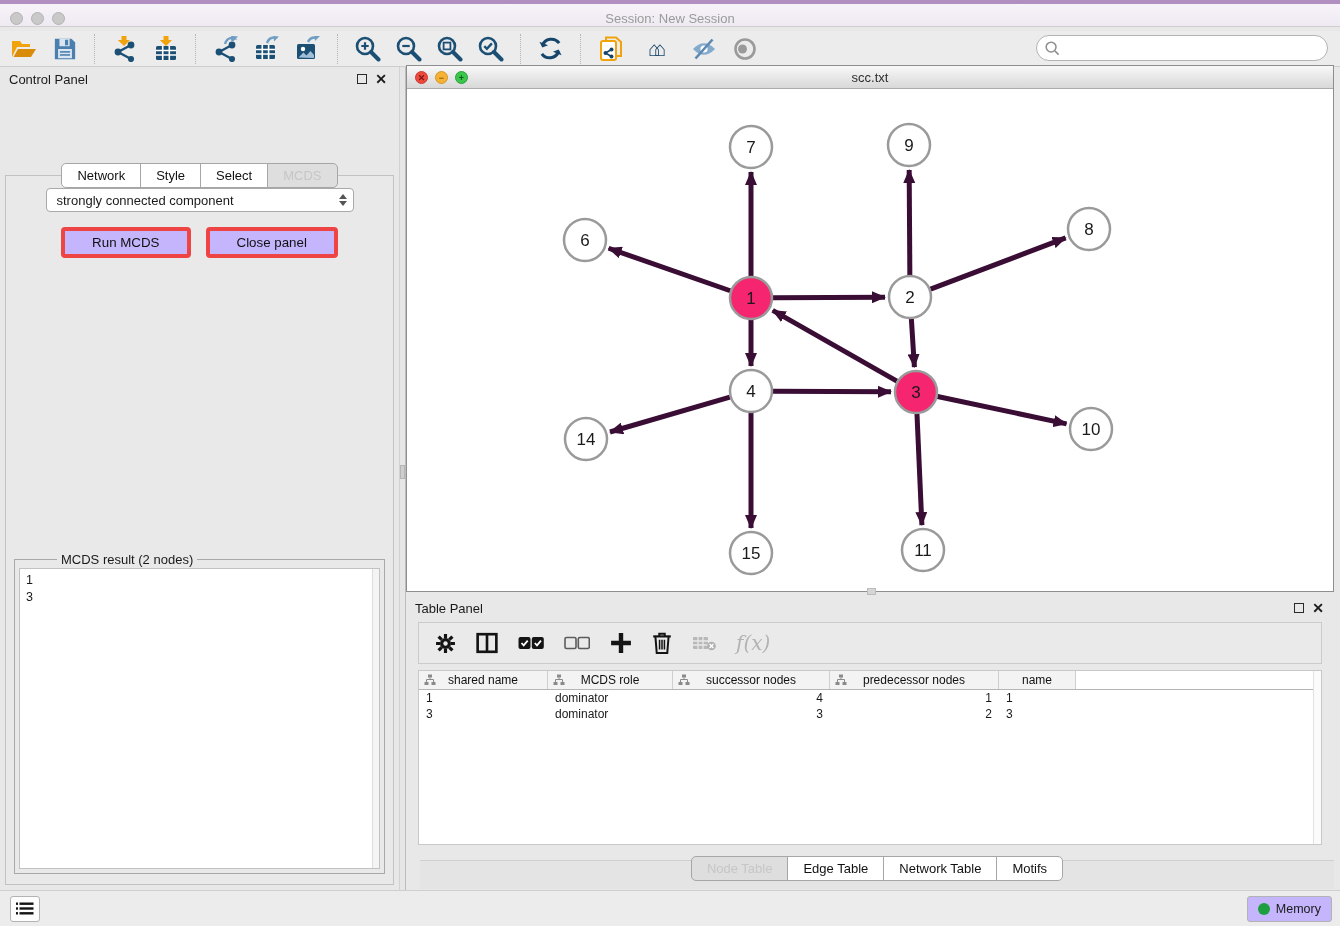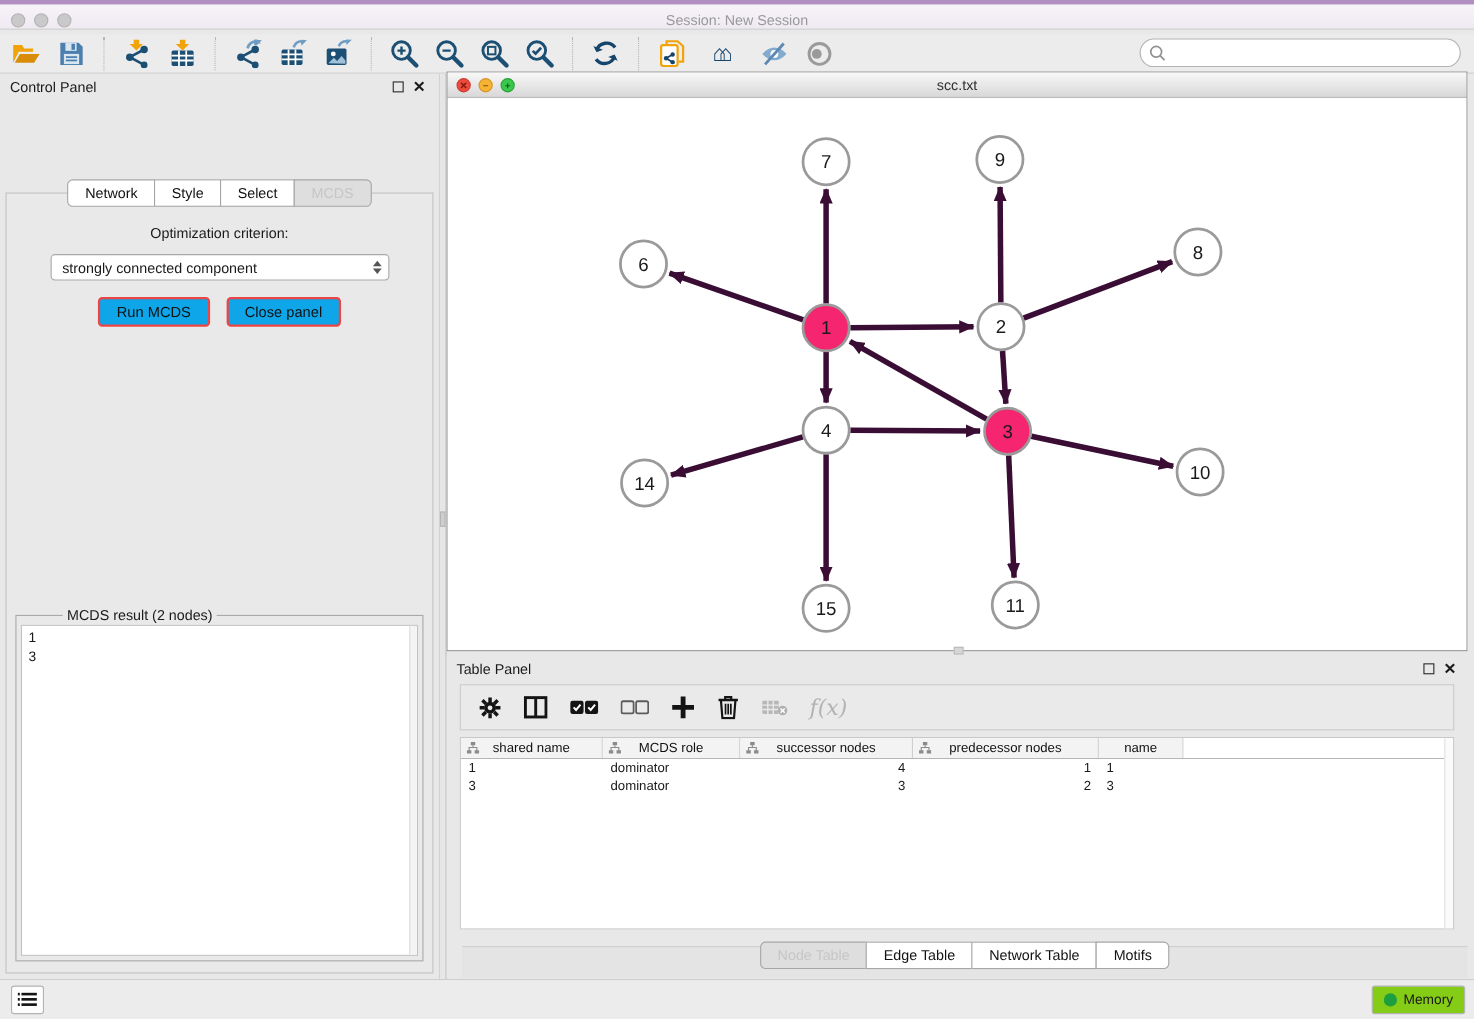--- a/index.html
+++ b/index.html
@@ -40,21 +40,21 @@
   .cp-body { position:absolute; left:5px; right:5px; top:108px; bottom:5px; background:#e9e9e9;
     border:1px solid #c2c2c2; }
   .opt-label { margin-top:28px; text-align:center; }
   .select { width:308px; height:24px; margin:12px auto 0; background:#fff; border:1px solid #a9a9a9;
     border-radius:4px; display:flex; align-items:center; padding:0 6px 0 10px; }
   .select .sel-text { flex:1; }
   .spin { display:flex; flex-direction:column; gap:2px; align-items:center; }
   .spin i { width:0; height:0; border-left:4px solid transparent; border-right:4px solid transparent; }
   .spin .up { border-bottom:5px solid #555; } .spin .dn { border-top:5px solid #555; }
   .btn-row { display:flex; justify-content:center; gap:15px; margin-top:15px; }
-  .btn { background:#0ea5e9; border:2px solid #ef4444; border-radius:4px; padding:4px 15px; color:#111; }
+  .btn { background:#c4b5fd; border:4px solid #ef4444; border-radius:4px; padding:4px 27px; color:#111; }
   .result-box { position:absolute; left:8px; right:8px; top:383px; bottom:10px;
     border:1px solid #a9a9a9; }
   .result-legend { position:absolute; top:-8px; left:6px; background:#e9e9e9; padding:0 4px;margin-left:36px; }
   .result-area { position:absolute; left:4px; right:4px; top:8px; bottom:4px; background:#fff;
     border:1px solid #c2c2c2; padding:3px 0 0 6px; font-size:12.5px; line-height:17px; }
   .result-scroll { position:absolute; right:0; top:0; bottom:0; width:7px; background:#f4f4f4; border-left:1px solid #ddd; }
 
   
   .v-splitter { position:absolute; left:399px; top:67px; width:7px; bottom:36px; background:#e6e6e6;
      border-left:1px solid #d2d2d2; border-right:1px solid #bdbdbd; }
@@ -90,21 +90,21 @@
   .th .tree { position:absolute; left:5px; top:3px; }
   .trow { display:flex; height:16px; font-size:12px; }
   .td { padding:0 7px; overflow:hidden; white-space:nowrap; line-height:16px; }
   .tp-tabs-strip { position:absolute; left:14px; right:0; bottom:0; height:29px; background:#e4e4e4; border-top:1px solid #d0d0d0; }
   .tp-tabs { position:absolute; left:0; right:0; bottom:8px; display:flex; justify-content:center; }
 
   
   .statusbar { position:absolute; bottom:0; left:0; right:0; height:36px; background:#ececec; border-top:1px solid #cfcfcf; }
   .list-btn { position:absolute; left:10px; top:5px; width:30px; height:26px; background:#fdfdfd;
     border:1px solid #b3b3b3; border-radius:3px; display:flex; align-items:center; justify-content:center; }
-  .memory-btn { position:absolute; right:8px; top:5px; height:26px; background:#84cc16; border:1px solid #b3b3b3;
+  .memory-btn { position:absolute; right:8px; top:5px; height:26px; background:#c4b5fd; border:1px solid #b3b3b3;
     border-radius:3px; display:flex; align-items:center; gap:6px; padding:0 10px; font-size:12.5px; }
   .memory-dot { width:12px; height:12px; border-radius:50%; background:#1d9e3f; }
 </style>
 </head>
 <body>
 
 <div class="app">
 
   <div class="titlebar">
     <div class="tl-group">
@@ -257,21 +257,20 @@
       <span class="float-icon cp-float"></span>
       <span class="close-icon cp-close">✕</span>
     </div>
     <div class="tab-row" id="cp-tabs">
         <span class="tab">Network</span>
         <span class="tab">Style</span>
         <span class="tab">Select</span>
         <span class="tab active">MCDS</span>
       </div>
     <div class="cp-body">
-      <div class="opt-label">Optimization criterion:</div>
       <div class="select">
         <span class="sel-text">strongly connected component</span>
         <span class="spin">
             <i class="up"></i>
             <i class="dn"></i>
           </span>
       </div>
       <div class="btn-row">
         <button class="btn">Run MCDS</button>
         <button class="btn">Close panel</button>

